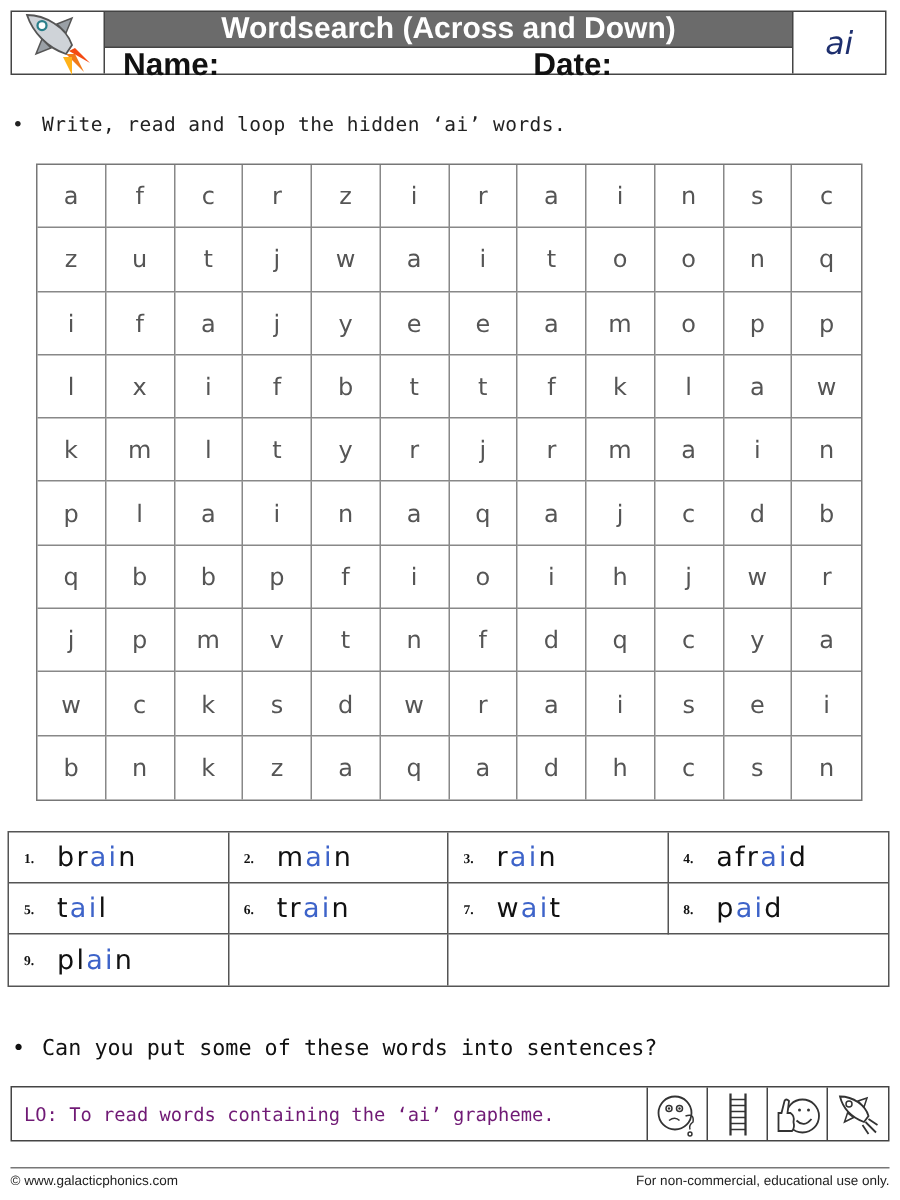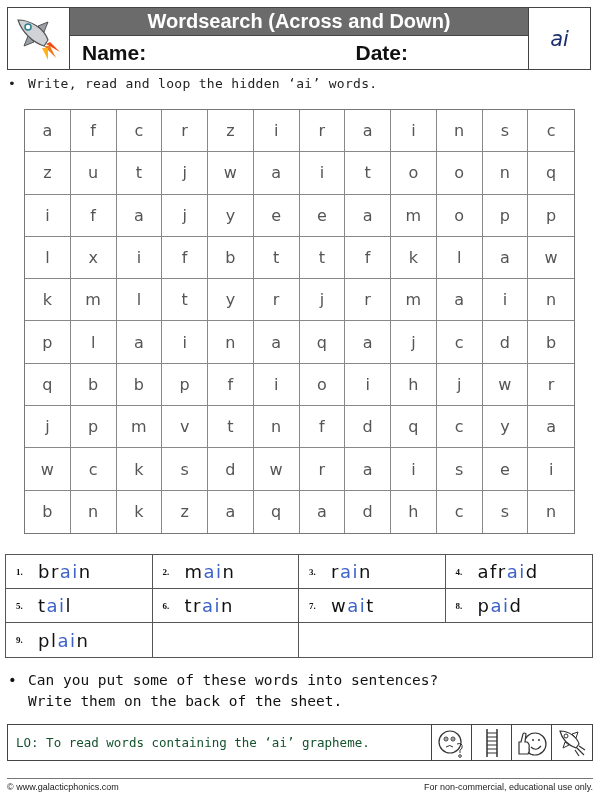--- a/index.html
+++ b/index.html
@@ -1,20 +1,20 @@
 <!DOCTYPE html>
 <html><head>
 <meta charset="utf-8">
 <style>
   * { box-sizing: border-box; margin: 0; padding: 0; }
   html, body { width: 600px; height: 800px; background: #ffffff; overflow: hidden; }
   body { position: relative; font-family: "DejaVu Sans", sans-serif; color: #111; }
 
   
-  .header { position: absolute; left: 7px; top: 7px; width: 584px; height: 63px; border: 1px solid #444; display: flex; }
+  .header { position: absolute; left: 7px; top: 7px; width: 584px; height: 43px; border: 1px solid #444; display: flex; }
   .header .logo { width: 62px; border-right: 1px solid #444; display: flex; align-items: center; justify-content: center; }
   .header .mid { flex: 1; display: flex; flex-direction: column; }
   .header .title-bar { height: 28px; background: #6b6b6b; color: #fff; font-family: "Liberation Sans", sans-serif; font-weight: bold; font-size: 20px; display: flex; align-items: center; justify-content: center; border-bottom: 1px solid #444; }
   .header .name-row { flex: 1; display: flex; align-items: center; font-family: "Liberation Sans", sans-serif; font-weight: bold; font-size: 21px; padding-left: 12px; }
   .header .name-row .date { margin-left: auto; margin-right: 120px; }
   .header .grapheme { width: 62px; border-left: 1px solid #444; display: flex; align-items: center; justify-content: center; font-family: "DejaVu Sans", sans-serif; font-style: italic; font-size: 21px; color: #1e2f6e; }
 
   
   .instruction { position: absolute; left: 8px; top: 76px; font-family: "DejaVu Sans Mono", monospace; font-size: 13px; letter-spacing: 0.3px; color: #222; }
   .instruction .bullet, .task .bullet { display: inline-block; width: 20px; }
@@ -28,26 +28,26 @@
   
   .words { position: absolute; left: 5px; top: 554px; width: 588px; height: 104px; border: 1px solid #555; display: grid; grid-template-columns: repeat(4, 1fr); grid-template-rows: repeat(3, 1fr); }
   .words .wcell { border-right: 1px solid #555; border-bottom: 1px solid #555; display: flex; align-items: center; padding-left: 10px; }
   .words .wcell.last-col { border-right: none; }
   .words .wcell.last-row { border-bottom: none; }
   .words .num { font-family: "Liberation Serif", serif; font-weight: bold; font-size: 9px; width: 22px; color: #111; }
   .words .word { font-family: "DejaVu Sans", sans-serif; font-size: 18px; letter-spacing: 1.5px; color: #111; }
   .words .word .hl { color: #3d63c9; }
 
   
-  .task { position: absolute; left: 8px; top: 670px; font-family: "DejaVu Sans Mono", monospace; font-size: 14.5px; line-height: 21px; color: #111; }
+  .task { position: absolute; left: 8px; top: 689px; font-family: "DejaVu Sans Mono", monospace; font-size: 14.5px; line-height: 21px; color: #111; }
   .task .line2 { padding-left: 20px; }
 
   
   .lo { position: absolute; left: 7px; top: 724px; width: 586px; height: 37px; border: 1px solid #444; display: flex; }
-  .lo .lo-text { flex: 1; display: flex; align-items: center; padding-left: 8px; font-family: "DejaVu Sans Mono", monospace; font-size: 12.5px; color: #14532d; border-right: 1px solid #444; }
+  .lo .lo-text { flex: 1; display: flex; align-items: center; padding-left: 8px; font-family: "DejaVu Sans Mono", monospace; font-size: 12.5px; color: #701a75; border-right: 1px solid #444; }
   .lo .lo-icon { width: 40px; border-right: 1px solid #444; display: flex; align-items: center; justify-content: center; }
   .lo .lo-icon.last { border-right: none; }
 
   
   .footer-rule { position: absolute; left: 7px; top: 778px; width: 586px; height: 1px; background: #777; }
   .footer { position: absolute; left: 7px; top: 782px; width: 586px; display: flex; justify-content: space-between; font-family: Liberation Sans, sans-serif; font-size: 9px; color: #222; }
 </style>
 </head>
 <body>
 
@@ -242,21 +242,20 @@
       <span class="word"><span></span><span class="hl" style="color: rgb(61, 99, 201);"></span><span></span></span>
     </div>
     <div class="wcell last-col last-row">
       <span class="num"></span>
       <span class="word"><span></span><span class="hl" style="color: rgb(61, 99, 201);"></span><span></span></span>
     </div>
   </div>
 
 <div class="task">
   <div><span class="bullet">•</span><span>Can you put some of these words into sentences?</span></div>
-  <div class="line2">Write them on the back of the sheet.</div>
 </div>
 
 <div class="lo">
   <div class="lo-text">LO: To read words containing the ‘ai’ grapheme.</div>
   <div class="lo-icon">
     <svg width="30" height="30" viewBox="0 0 30 30">
       <circle cx="13" cy="14" r="11" fill="none" stroke="#333" stroke-width="1.2"></circle>
       <circle cx="9" cy="11" r="2" fill="none" stroke="#333"></circle>
         <circle cx="9" cy="11" r="0.8" fill="#333"></circle>
       <circle cx="16" cy="11" r="2" fill="none" stroke="#333"></circle>

